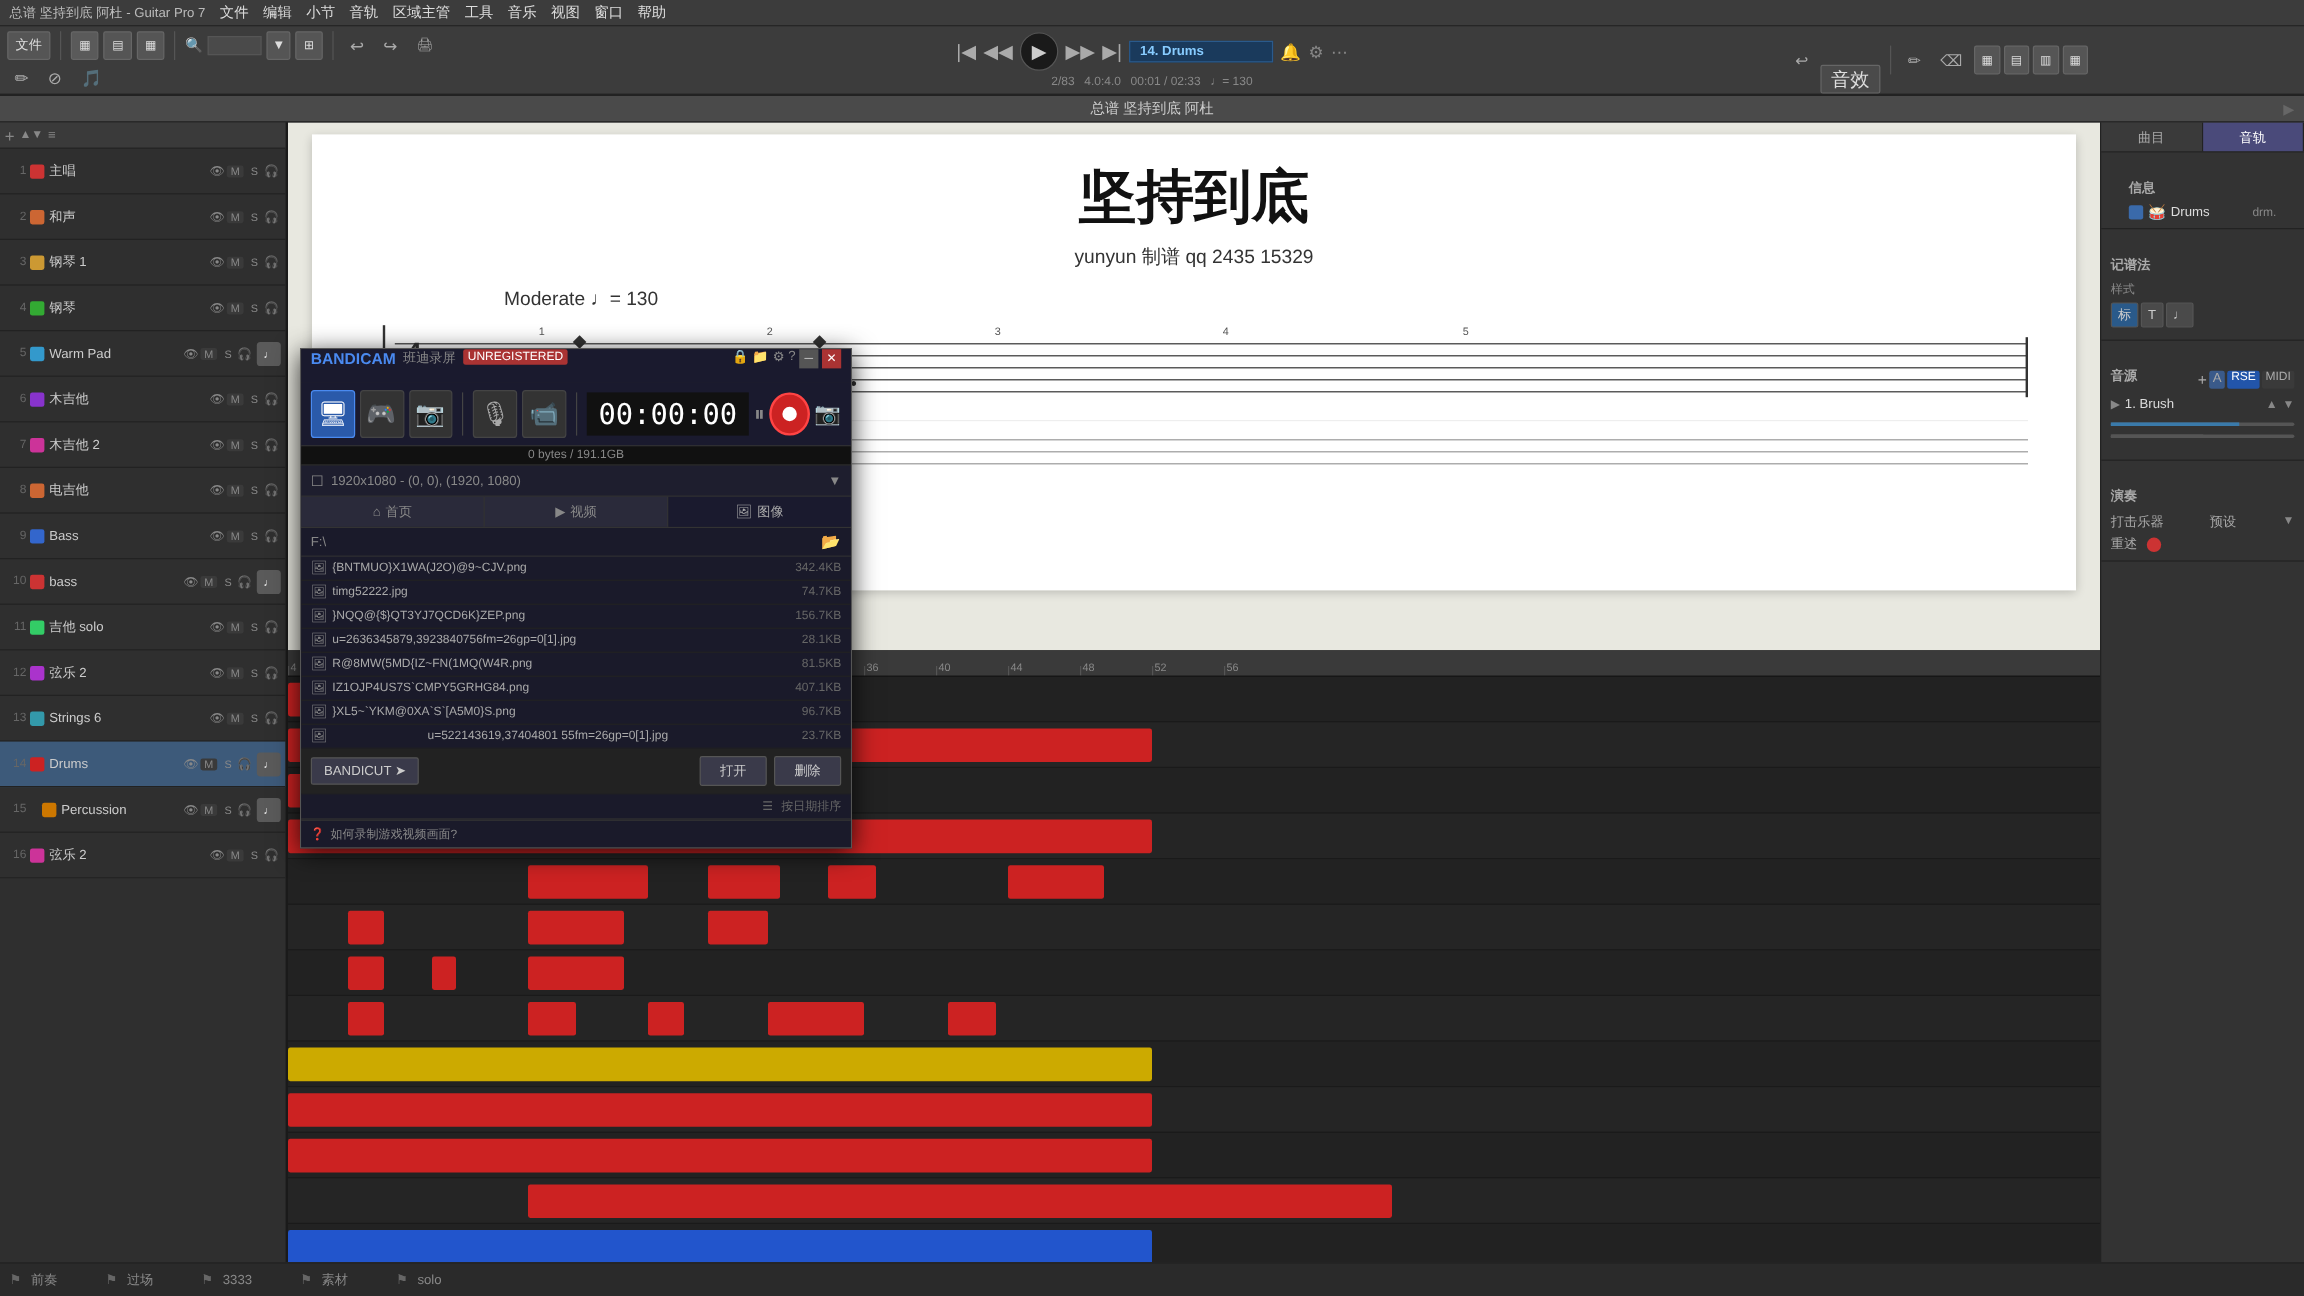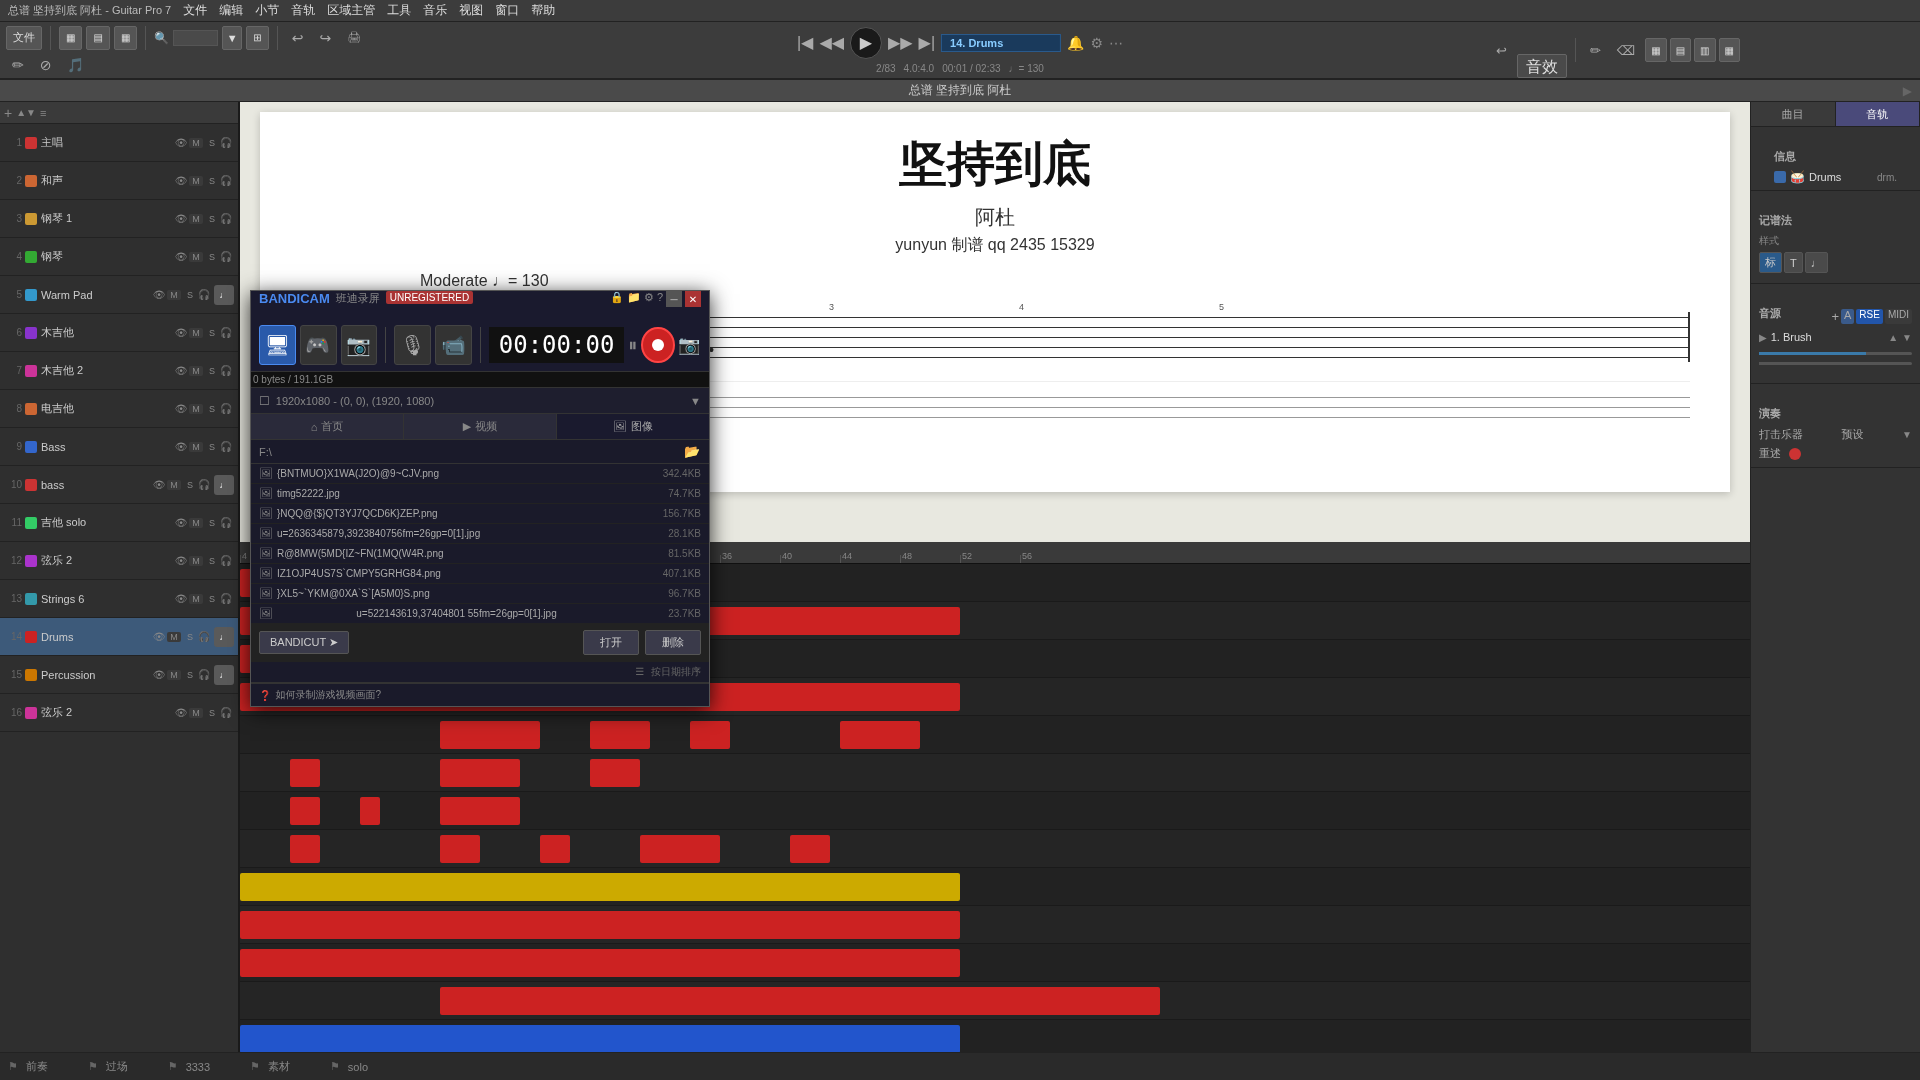--- a/index.html
+++ b/index.html
@@ -301,21 +301,21 @@
       <span class="tl-num" style="width:18px; font-size:10px; color:#666; text-align:right; margin-right:3px;">14</span>
       <div class="tl-color" style="width:12px; height:12px; border-radius:2px; background:#cc2222; margin-right:4px; flex-shrink:0;"></div>
       <span class="tl-name" style="flex:1; font-size:11px; color:#ccc; overflow:hidden; text-overflow:ellipsis; white-space:nowrap;">Drums</span>
       <span class="tl-eye" style="color:#888; font-size:10px; width:14px; cursor:pointer;">👁</span>
       <span class="tl-m" style="color:#888; font-size:9px; width:14px; text-align:center; background:#3a3a3a; border-radius:2px; cursor:pointer; margin:0 1px;">M</span>
       <span class="tl-s" style="color:#888; font-size:9px; width:14px; text-align:center; cursor:pointer; margin:0 1px;">S</span>
       <span class="tl-headphones" style="color:#888; font-size:10px; width:14px; cursor:pointer;">🎧</span>
     <div style="width: 20px; height: 20px; border-radius: 3px; display: flex; align-items: center; justify-content: center; font-size: 9px; color: rgb(255, 255, 255); margin-left: 2px; background: rgb(90, 90, 90); cursor: pointer;">♩</div>
         </div>
         <div class="tl-row" style="height: 38px; border-bottom: 1px solid rgb(34, 34, 34); display: flex; align-items: center; padding: 0px 4px; background: transparent; cursor: pointer;">
-      <span class="tl-num" style="width:18px; font-size:10px; color:#666; text-align:right; margin-right:3px;">15</span>
+      <span class="tl-num" style="width:18px; font-size:10px; color:#666; text-align:right; margin-right:13px;">15</span>
       <div class="tl-color" style="width:12px; height:12px; border-radius:2px; background:#cc7700; margin-right:4px; flex-shrink:0;"></div>
       <span class="tl-name" style="flex:1; font-size:11px; color:#ccc; overflow:hidden; text-overflow:ellipsis; white-space:nowrap;">Percussion</span>
       <span class="tl-eye" style="color:#888; font-size:10px; width:14px; cursor:pointer;">👁</span>
       <span class="tl-m" style="color:#888; font-size:9px; width:14px; text-align:center; background:#3a3a3a; border-radius:2px; cursor:pointer; margin:0 1px;">M</span>
       <span class="tl-s" style="color:#888; font-size:9px; width:14px; text-align:center; cursor:pointer; margin:0 1px;">S</span>
       <span class="tl-headphones" style="color:#888; font-size:10px; width:14px; cursor:pointer;">🎧</span>
     <div style="width: 20px; height: 20px; border-radius: 3px; display: flex; align-items: center; justify-content: center; font-size: 9px; color: rgb(255, 255, 255); margin-left: 2px; background: rgb(90, 90, 90); cursor: pointer;">♩</div>
         </div>
         <div class="tl-row" style="height: 38px; border-bottom: 1px solid rgb(34, 34, 34); display: flex; align-items: center; padding: 0px 4px; background: transparent; cursor: pointer;">
       <span class="tl-num" style="width:18px; font-size:10px; color:#666; text-align:right; margin-right:3px;">16</span>
@@ -327,21 +327,20 @@
       <span class="tl-headphones" style="color:#888; font-size:10px; width:14px; cursor:pointer;">🎧</span>
     </div>
       </div>
   </div>
 
   <div class="score-area-outer" style="flex:1; overflow:hidden; display:flex; flex-direction:column;">
 
     <div id="score-wrapper" style="height:440px; background:#e8e8e0; overflow:hidden; flex-shrink:0;">
       <div id="score-inner" style="background:#fff; margin:10px auto; width:calc(100% - 40px); padding:20px 40px; min-height:380px;">
         <h1 class="score-title">坚持到底</h1>
-        <div class="score-subtitle">阿杜</div>
         <div class="score-credit">yunyun 制谱    qq 2435 15329</div>
         <div class="score-tempo">Moderate ♩= 130</div>
 
         <div style="display:flex; align-items:flex-start; margin-top:10px;">
           <div style="writing-mode:vertical-rl; font-size:10px; color:#555; margin-right:8px; margin-top:20px;">drm.</div>
           <div style="flex:1; border-left:2px solid #333; padding-left:8px;">
 
             <div style="position:relative; height:80px; border-bottom:1px solid #eee;">
 
               <div style="position:absolute; top:15px; left:0; right:0; height:1px; background:#333;"></div>
@@ -582,21 +581,21 @@
       <div style="color:#fff; font-size:24px; font-family:monospace;">00:00:00</div>
     </div>
 
     <button style="background:none; border:none; color:#888; font-size:18px; cursor:pointer;">⏸</button>
     <div style="width:36px; height:36px; background:#cc2222; border-radius:50%; border:2px solid #ff4444; cursor:pointer; display:flex; align-items:center; justify-content:center;">
       <div style="width:12px; height:12px; background:#fff; border-radius:50%;"></div>
     </div>
     <button style="background:none; border:none; color:#888; font-size:18px; cursor:pointer;">📷</button>
   </div>
 
-  <div style="color:#888; font-size:10px; text-align:left; padding:2px; background:#111; border-bottom:1px solid #333;">0 bytes / 191.1GB</div>
+  <div style="color:#888; font-size:10px; text-align:center; padding:2px; background:#111; border-bottom:1px solid #333;">0 bytes / 191.1GB</div>
 
   <div style="background:#1e1e2e; height:26px; display:flex; align-items:center; padding:0 8px; gap:6px; color:#888; font-size:11px; border-bottom:1px solid #333;">
     <span style="font-size:12px; cursor:pointer;">☐</span>
     <span>1920x1080 - (0, 0), (1920, 1080)</span>
     <span style="margin-left:auto; cursor:pointer;">▼</span>
   </div>
 
   <div style="display:flex; border-bottom:1px solid #333;">
     <div style="flex:1; padding:5px; text-align:center; background:#2a2a3a; color:#888; font-size:11px; cursor:pointer; border-right:1px solid #333; display:flex; align-items:center; justify-content:center; gap:4px;">
       <span>⌂</span>

